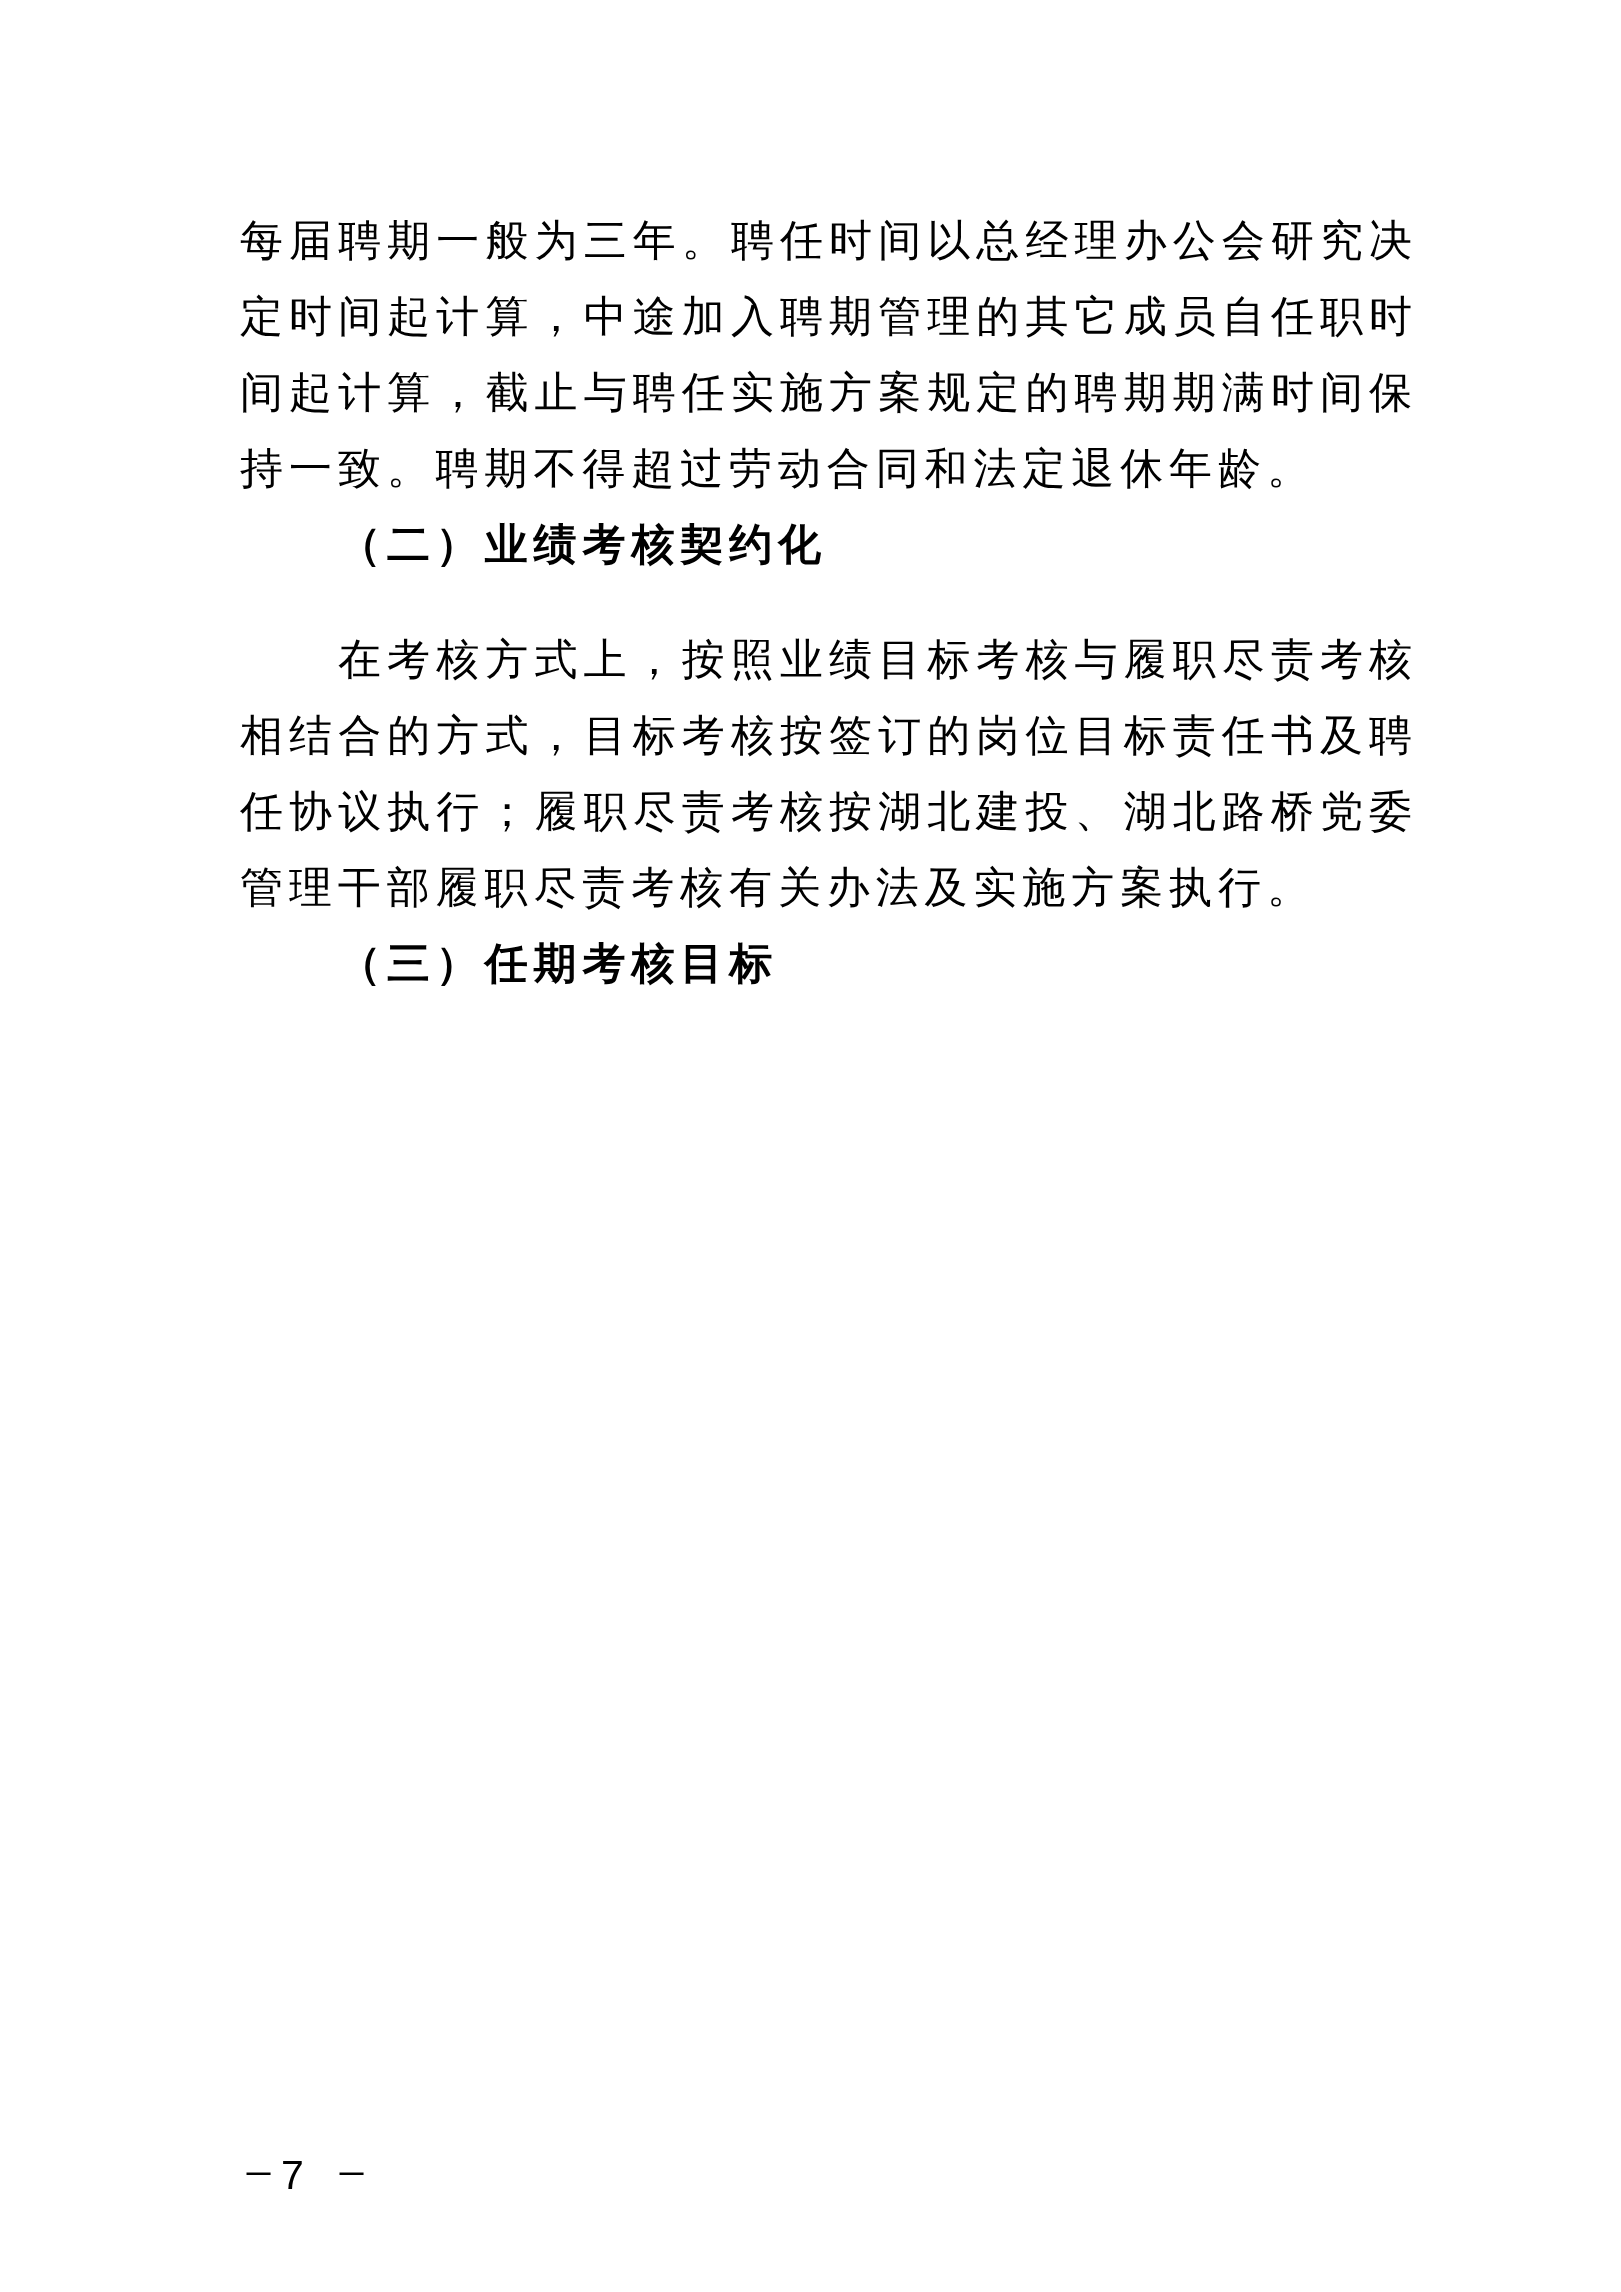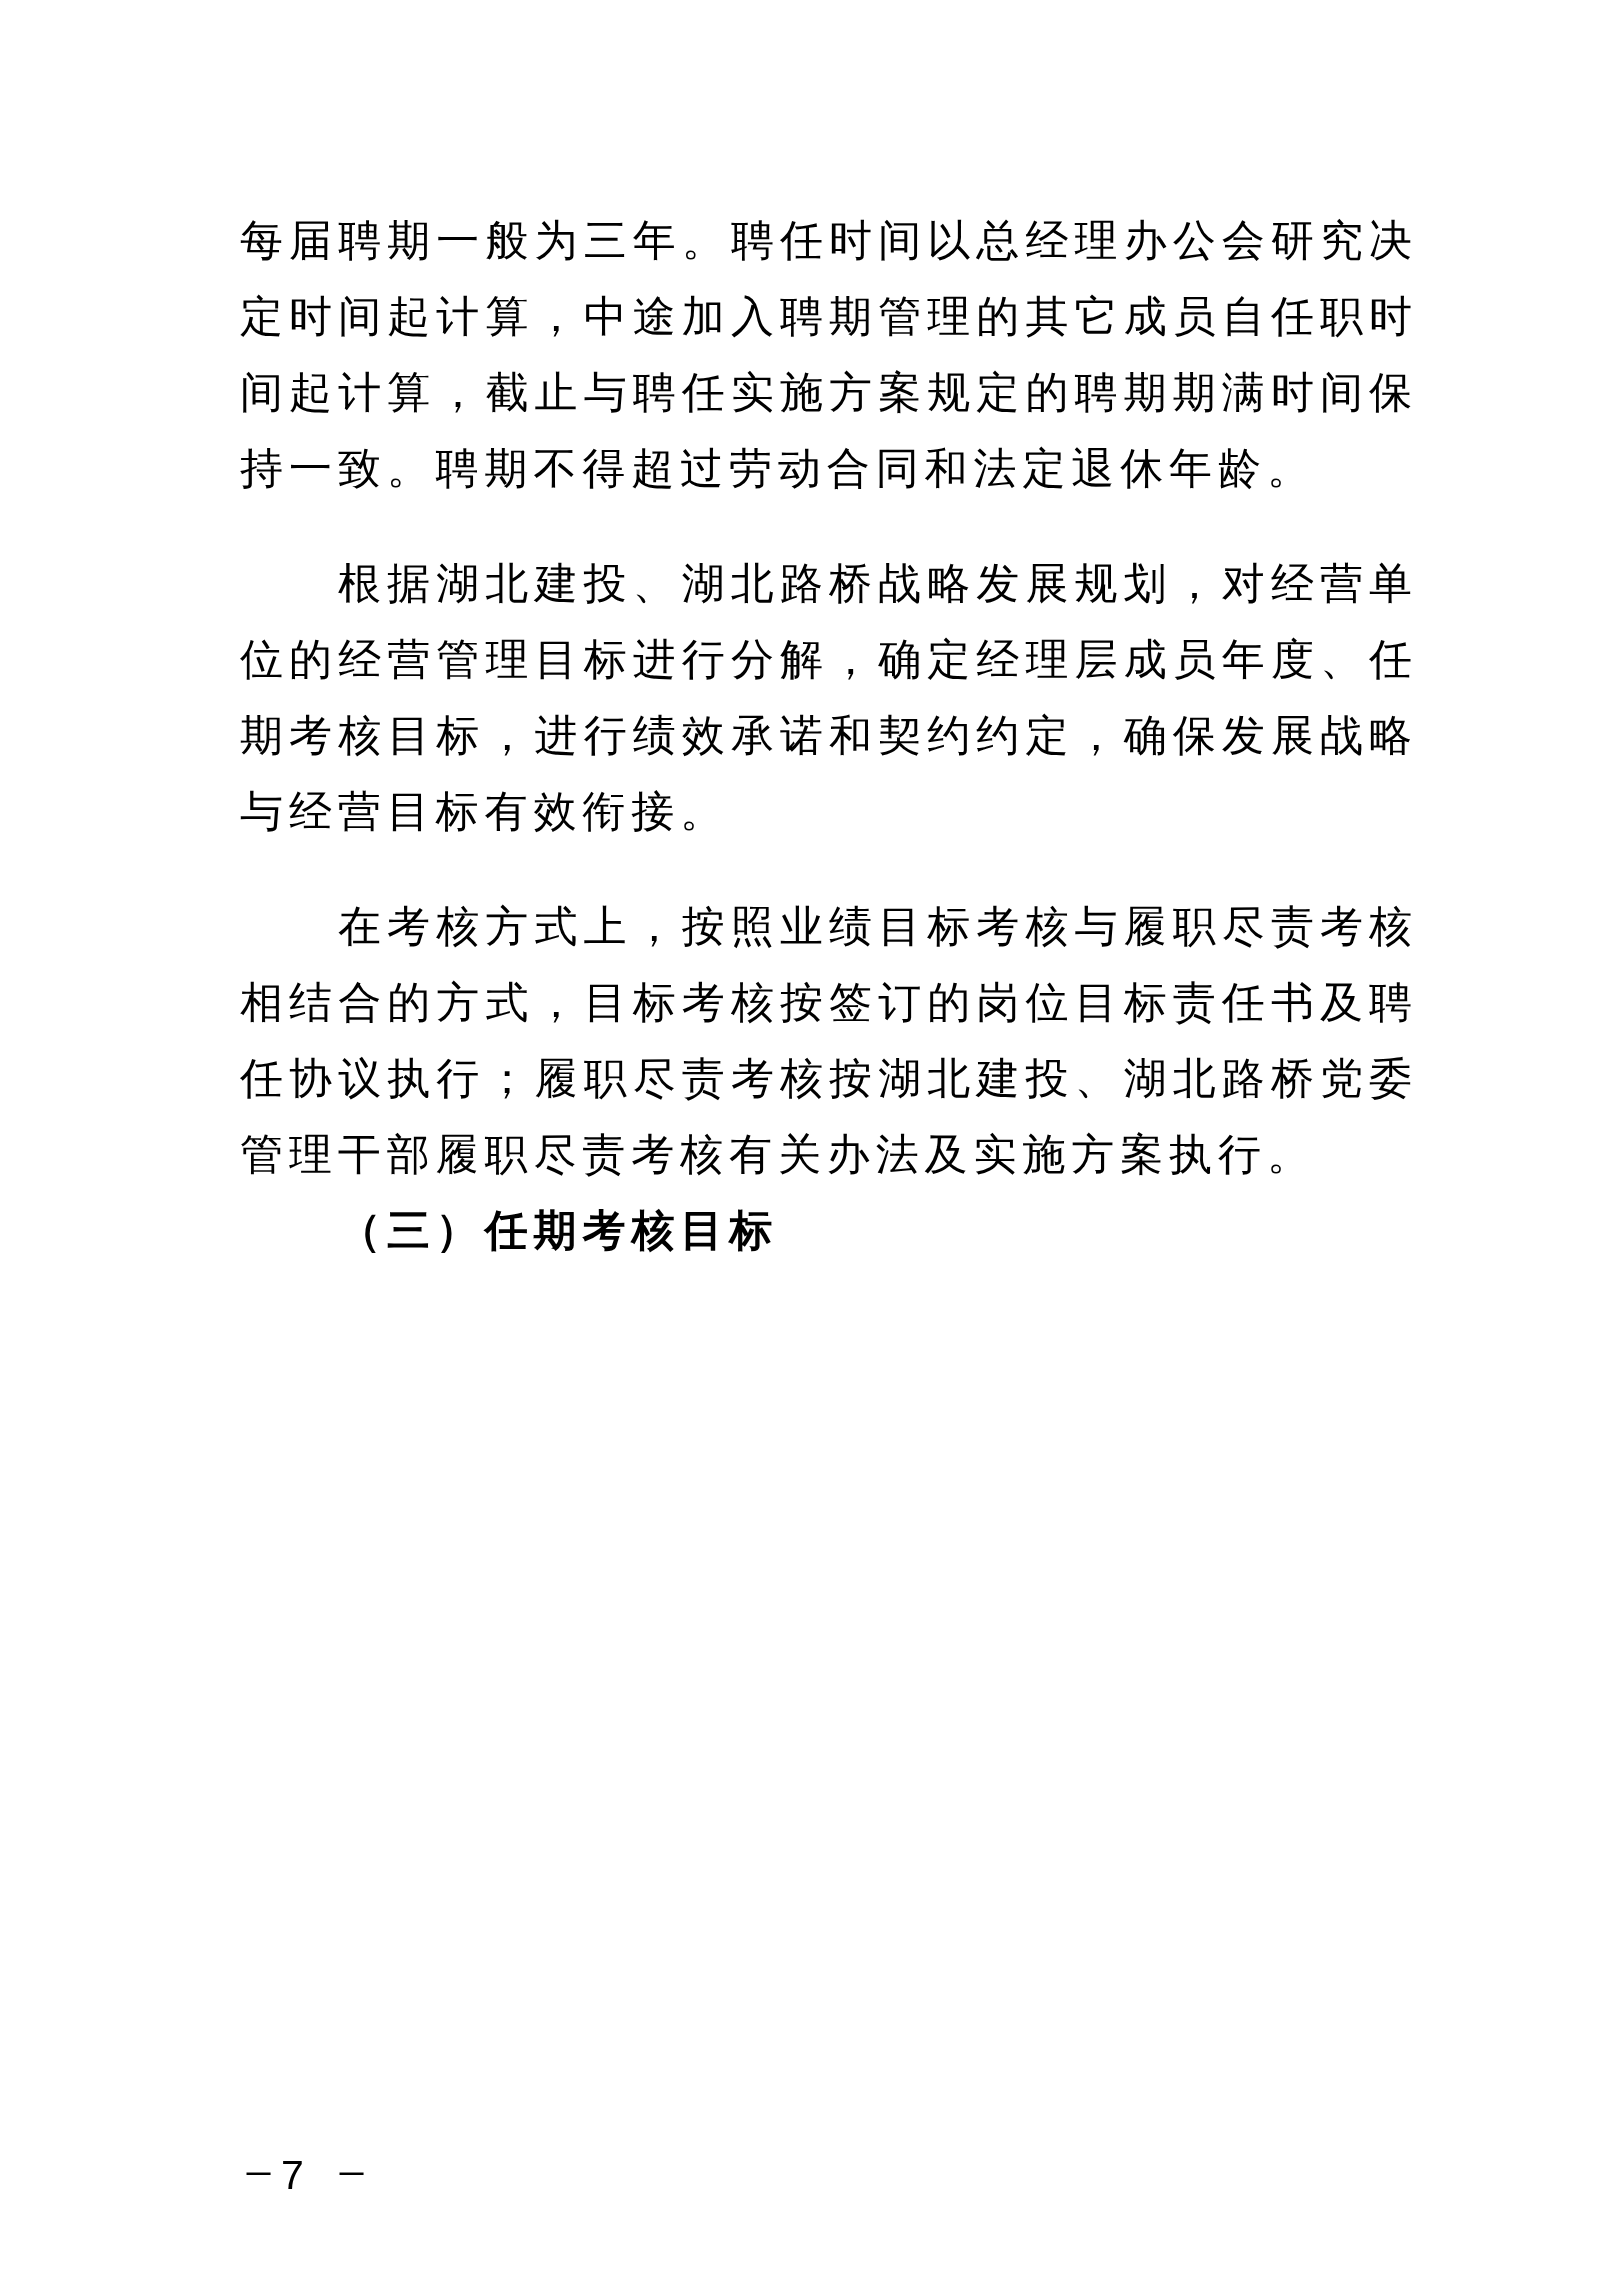--- a/index.html
+++ b/index.html
@@ -62,22 +62,22 @@
 </style>
 </head>
 <body>
 
 <div class="doc-page">
 
   <div class="text-block">
 
     <p class="para">每届聘期一般为三年。聘任时间以总经理办公会研究决定时间起计算，中途加入聘期管理的其它成员自任职时间起计算，截止与聘任实施方案规定的聘期期满时间保持一致。聘期不得超过劳动合同和法定退休年龄。</p>
 
+    <p class="para heading">（二）业绩考核契约化</p>
 
-    <p class="para indent space-before">根据湖北建投、湖北路桥战略发展规划，对经营单位的经营管理目标进行分解，确定经理层成员年度、任期考核目标，进行绩效承诺和契约约定，确保发展战略与经营目标有效衔接。</p>
 
 
     <p class="para indent space-before">在考核方式上，按照业绩目标考核与履职尽责考核相结合的方式，目标考核按签订的岗位目标责任书及聘任协议执行；履职尽责考核按湖北建投、湖北路桥党委管理干部履职尽责考核有关办法及实施方案执行。</p>
 
     <p class="para heading">（三）任期考核目标</p>
 
 
   </div>
 
   <div class="page-footer">

